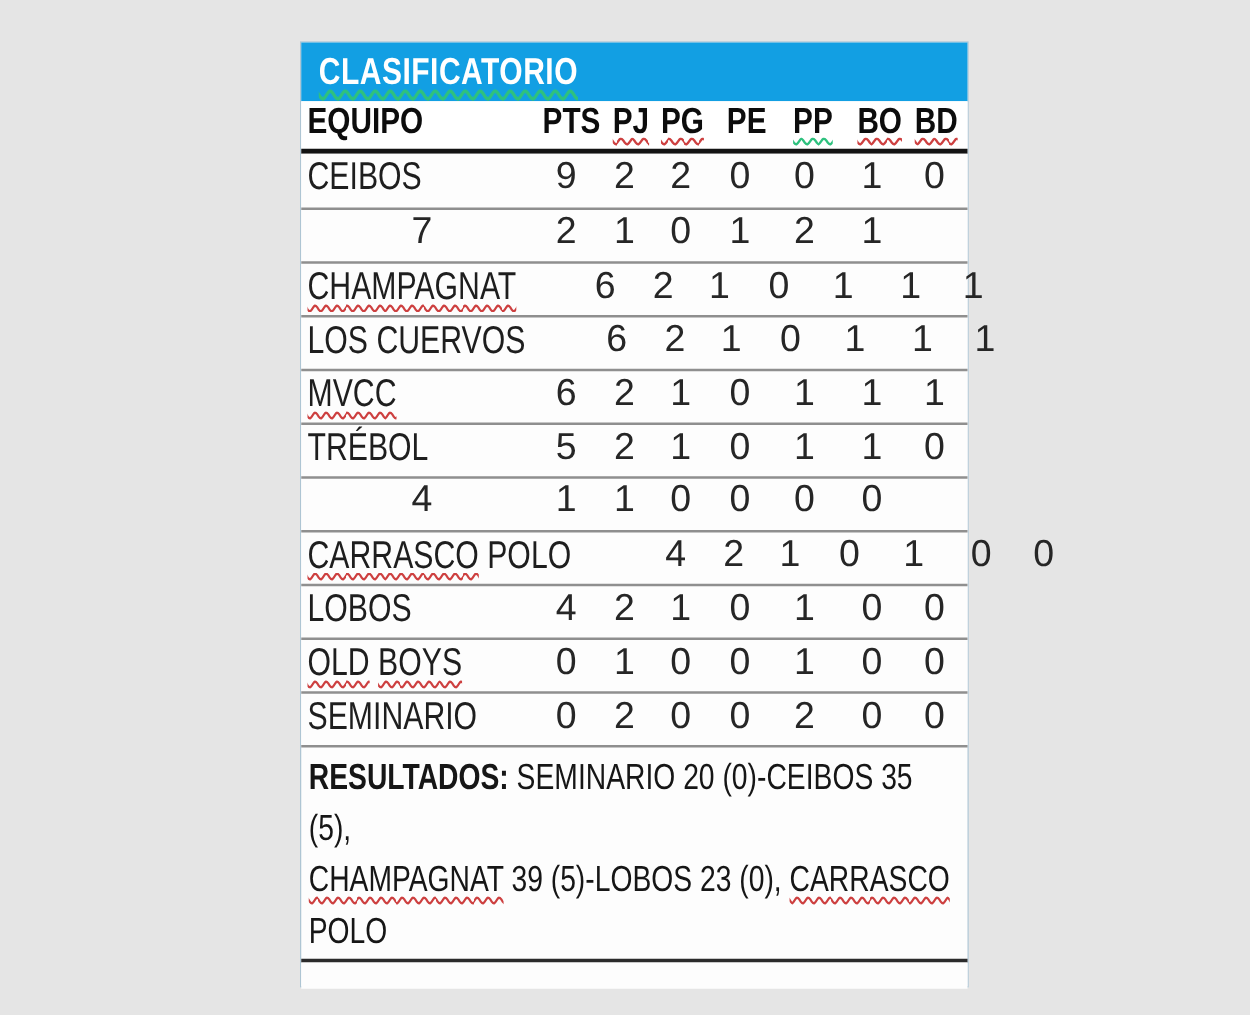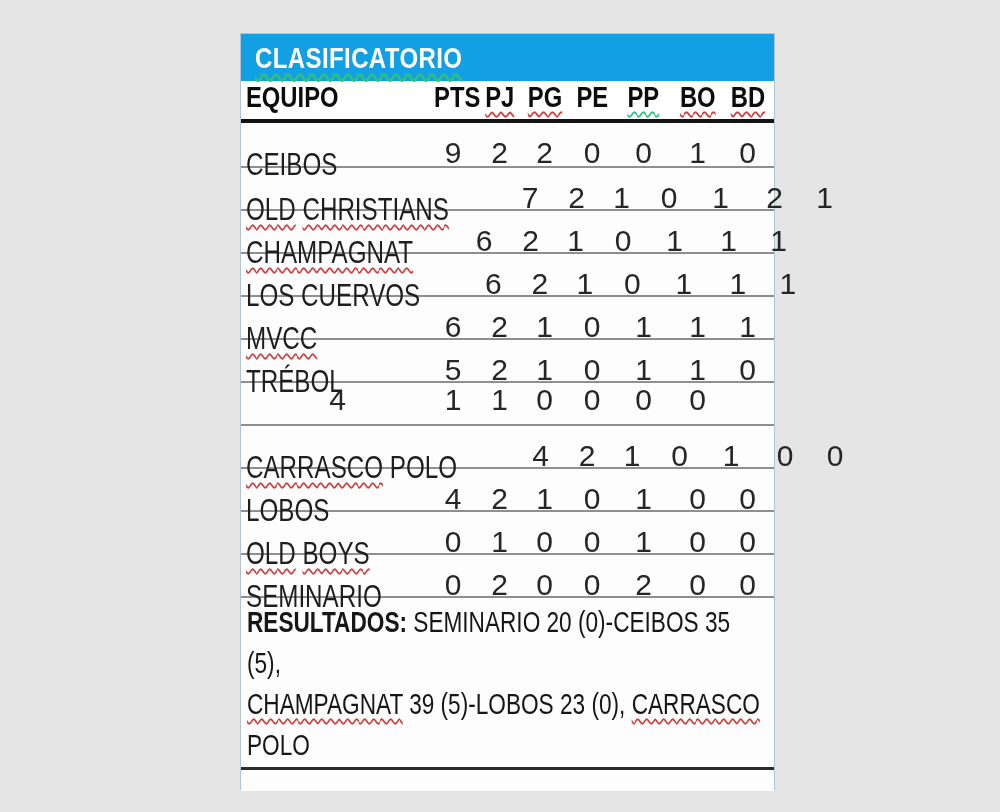--- a/index.html
+++ b/index.html
@@ -58,21 +58,21 @@
     display: grid;
     grid-template-columns: 1fr 48px 45px 45px 50px 53px 55px 45px;
     align-items: center;
     padding: 0 4px 16px 5px;
   }
   .header-row {
     height: 42px;
     border-bottom: 4px solid var(--heavy-line);
     background: #ffffff;
   }
-  .header-cell { text-align: center; }
+  .header-cell { text-align: right; }
   .header-cell.first { text-align: left; }
   .header-label {
     display: inline-block;
     transform: scaleX(0.82);
     transform-origin: 50% 50%;
     white-space: nowrap;
     font-size: 29px;
     font-weight: 700;
     color: #0c0c0c;
   }
@@ -83,21 +83,21 @@
     text-underline-offset: 4px;
   }
   .wavy-green-u {
     text-decoration: underline wavy var(--wavy-green);
     text-decoration-thickness: 2px;
     text-underline-offset: 4px;
   }
   .rows-region { background: #fdfdfd; }
   .team-row { height: 43px; }
   .team-row + .team-row { border-top: 2px solid var(--row-line); }
-  .name-cell { overflow: visible; margin-top: 24px; }
+  .name-cell { overflow: visible; }
   .team-name {
     display: inline-block;
     transform: scaleX(0.78);
     transform-origin: 0 50%;
     white-space: nowrap;
     font-size: 31px;
     font-weight: 400;
     letter-spacing: 0px;
   }
   .stat-cell {
@@ -150,21 +150,20 @@
           <div class="name-cell"><span class="team-name"><span class="">CEIBOS</span></span></div>
           <div class="stat-cell">9</div>
           <div class="stat-cell">2</div>
           <div class="stat-cell">2</div>
           <div class="stat-cell">0</div>
           <div class="stat-cell">0</div>
           <div class="stat-cell">1</div>
           <div class="stat-cell">0</div>
         </div>
         <div class="team-row">
-          <div class="name-cell"><span class="team-name"><span class="wavy-red">OLD</span><span class=""> </span><span class="wavy-red">CHRISTIANS</span></span></div>
           <div class="stat-cell">7</div>
           <div class="stat-cell">2</div>
           <div class="stat-cell">1</div>
           <div class="stat-cell">0</div>
           <div class="stat-cell">1</div>
           <div class="stat-cell">2</div>
           <div class="stat-cell">1</div>
         </div>
         <div class="team-row">
           <div class="name-cell"><span class="team-name"><span class="wavy-red">CHAMPAGNAT</span></span></div>

